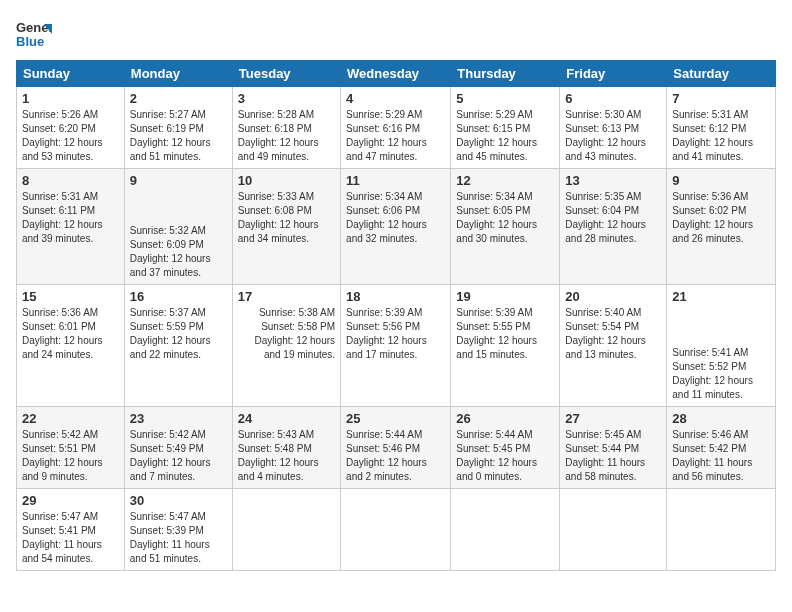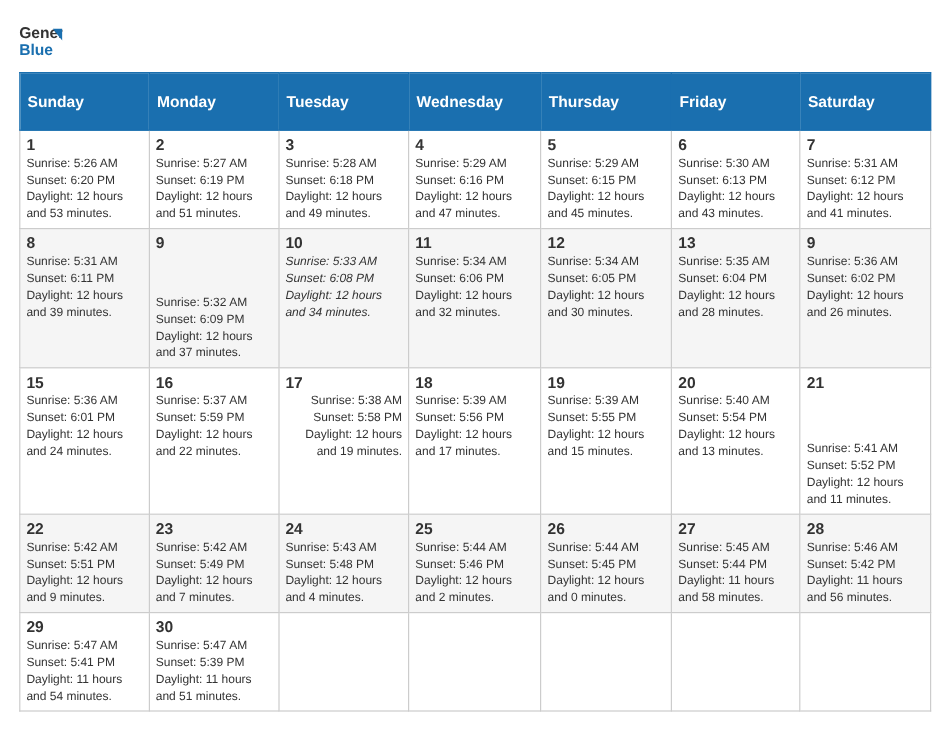--- a/index.html
+++ b/index.html
@@ -39,21 +39,21 @@
     }
     .calendar {
       width: 100%;
       border-collapse: collapse;
     }
     .calendar th {
       background: #1a6faf;
       color: #fff;
       font-size: 13px;
       font-weight: bold;
-      padding: 16px 6px;
+      padding: 5px 6px;
       text-align: left;
       border: 1px solid #1a6faf;
     }
     .calendar td {
       vertical-align: top;
       border: 1px solid #ccc;
       padding: 4px 5px;
       width: 113px;
       min-height: 80px;
       font-size: 10px;
@@ -169,21 +169,21 @@
         </td>
         <td>
           <span class="day-num">9</span>
           <div class="day-info" style="white-space: pre-line; margin-top: 36px;">Sunrise: 5:32 AM
 Sunset: 6:09 PM
 Daylight: 12 hours
 and 37 minutes.</div>
         </td>
         <td>
           <span class="day-num">10</span>
-          <div class="day-info" style="white-space: pre-line; font-style: italic;">Sunrise: 5:33 AM
+          <div class="day-info" style="white-space: pre-line;">Sunrise: 5:33 AM
 Sunset: 6:08 PM
 Daylight: 12 hours
 and 34 minutes.</div>
         </td>
         <td>
           <span class="day-num">11</span>
           <div class="day-info" style="white-space: pre-line;">Sunrise: 5:34 AM
 Sunset: 6:06 PM
 Daylight: 12 hours
 and 32 minutes.</div>

